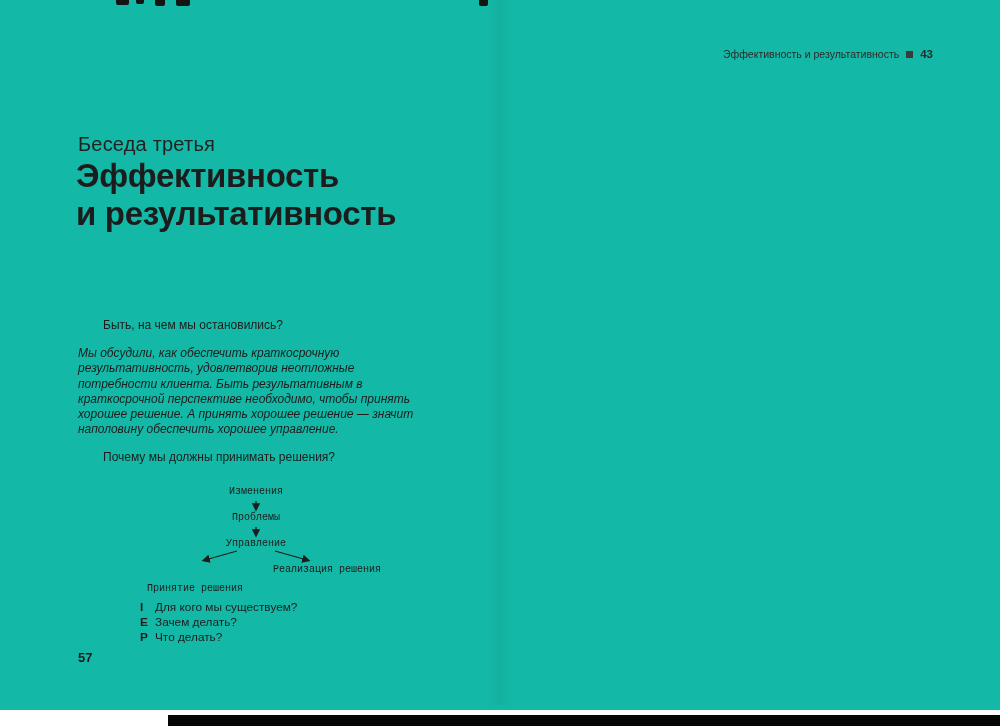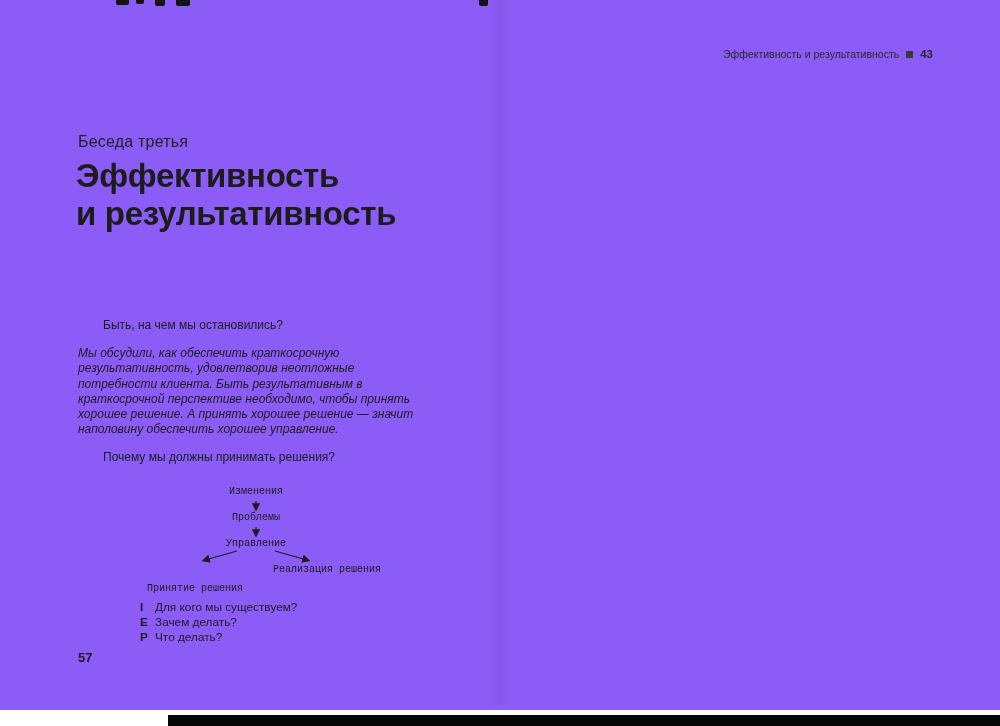--- a/index.html
+++ b/index.html
@@ -5,33 +5,33 @@
   * { margin:0; padding:0; box-sizing:border-box; }
   html,body { width:1000px; height:726px; }
   body {
     position:relative; overflow:hidden;
     background:#ffffff;
     font-family:"Liberation Sans", sans-serif;
     color:#1d1d1d;
     -webkit-font-smoothing:antialiased;
   }
   .spread { position:absolute; inset:0; }
-  .page { position:absolute; top:0; height:710px; background:#8b5cf6; }
+  .page { position:absolute; top:0; height:710px; background:#14b8a6; }
   .page-left  { left:0;   width:500px; }
   .page-right { left:500px; width:500px; }
   .spine {
     position:absolute; left:487px; top:0; width:26px; height:705px;
     background:linear-gradient(to right, rgba(0,0,0,0), rgba(0,0,0,0.045) 50%, rgba(0,0,0,0));
     pointer-events:none;
   }
 
   
   .chapter-label {
     position:absolute; left:78px; top:133px;
-    font-size:16px; font-weight:normal; color:#222; letter-spacing:.2px;
+    font-size:20px; font-weight:normal; color:#222; letter-spacing:.2px;
   }
   .title {
     position:absolute; left:76px; top:157px;
     font-size:33px; line-height:38px; font-weight:bold;
     letter-spacing:-0.3px; color:#1c1c1c;
   }
   .body-col { font-size:12px; line-height:15.2px; color:#1d1d1d; }
   .body-left  { position:absolute; left:78px;  top:318px; width:348px; }
   .para.plain  { margin:0 0 9px 10px; text-indent:15px; }
   .para.italic { font-style:italic; margin:13px 0 13px 0; }

